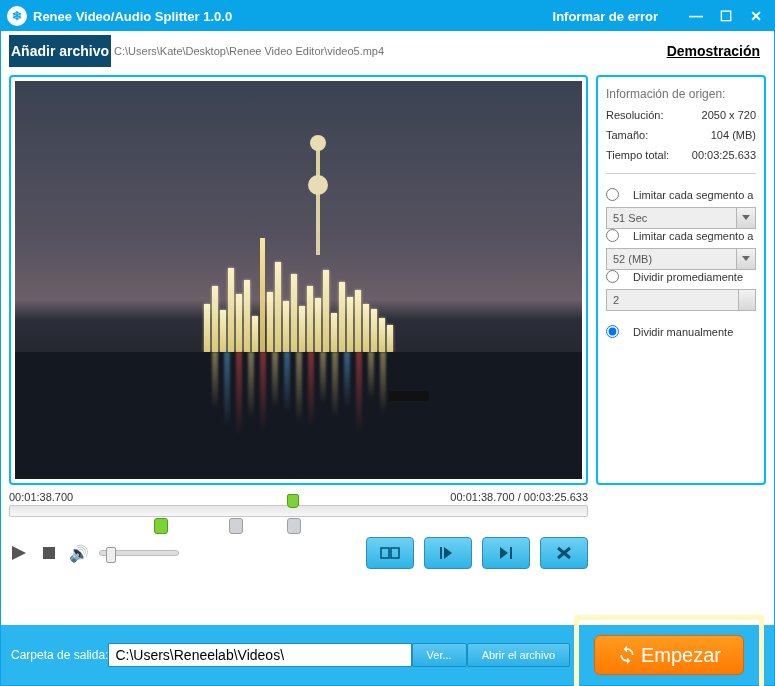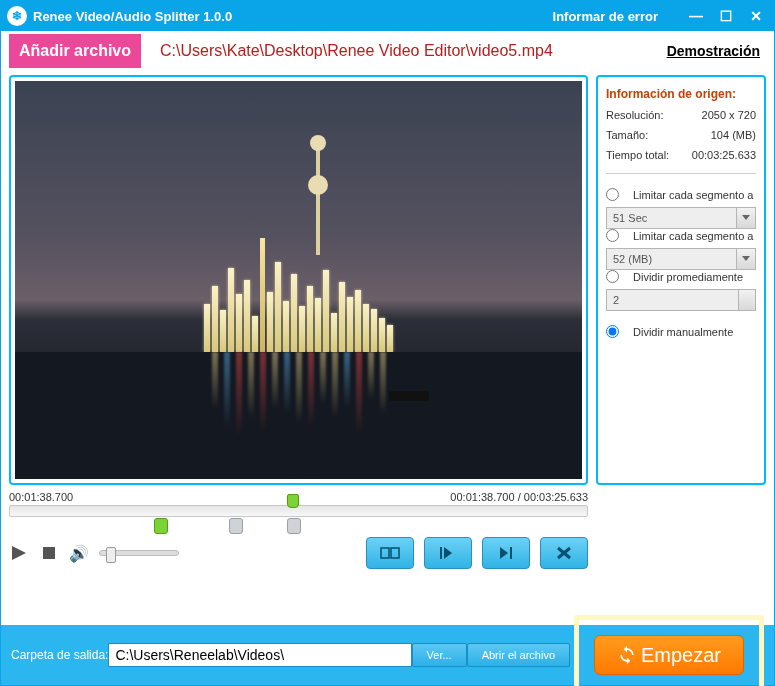--- a/index.html
+++ b/index.html
@@ -5,22 +5,22 @@
 *{box-sizing:border-box;margin:0;padding:0;font-family:"Segoe UI",Tahoma,sans-serif}
 body{background:#fff;width:775px;height:686px;overflow:hidden}
 .window{width:775px;height:686px;border:1px solid #0aa5e8;background:#0aa5e8;position:relative}
 .titlebar{height:30px;background:#0aa5e8;color:#fff;display:flex;align-items:center;padding:0 6px;font-size:13px;font-weight:bold}
 .titlebar .logo{width:20px;height:20px;background:#fff;border-radius:50%;margin-right:6px;display:flex;align-items:center;justify-content:center;color:#0aa5e8;font-size:12px}
 .titlebar .title{flex:1}
 .titlebar .report{margin-right:20px;font-weight:bold;cursor:pointer}
 .winbtn{width:24px;height:20px;margin-left:6px;display:flex;align-items:center;justify-content:center;cursor:pointer;font-size:14px;font-weight:bold}
 .client{background:#fff;margin:0;height:calc(100% - 30px);display:flex;flex-direction:column}
 .topbar{height:36px;display:flex;align-items:center;padding:4px 8px 0 8px;background:#fff}
-.addbtn{background:#ec4899;color:#fff;font-weight:bold;font-size:16px;padding:8px 10px;cursor:pointer;white-space:nowrap}
-.filepath{flex:1;padding:0 19px;font-size:16px;color:#b91c1c}
+.addbtn{background:#0c4a6e;color:#fff;font-weight:bold;font-size:14px;padding:8px 2px;cursor:pointer;white-space:nowrap}
+.filepath{flex:1;padding:0 3px;font-size:11px;color:#737373}
 .demo{font-size:14px;color:#000;text-decoration:underline;font-weight:bold;cursor:pointer;margin-right:6px}
 .mainrow{display:flex;padding:8px;gap:8px;flex:1;min-height:0}
 .leftcol{flex:1;display:flex;flex-direction:column;min-width:0}
 .preview{border:2px solid #00b9ff;border-radius:4px;background:#fff;padding:4px;height:410px;position:relative}
 .videobox{background:#000;width:100%;height:100%;position:relative;overflow:hidden}
 .sky{position:absolute;inset:0;background:linear-gradient(to bottom,#3a4252 0%,#56525f 40%,#6b5f68 55%,#2b2e38 60%,#0d0f15 100%)}
 .skyline{position:absolute;left:0;right:0;top:38%;height:30%;display:flex;align-items:flex-end;justify-content:center;gap:2px}
 .building{width:6px;background:linear-gradient(#faf2c8,#d9c879);box-shadow:0 0 3px rgba(255,240,180,.7)}
 .tower{width:5px;background:linear-gradient(#f9e59c,#ccb460)}
 .water{position:absolute;left:0;right:0;top:68%;bottom:0;background:#141820}
@@ -40,21 +40,21 @@
 .marker-gray{position:absolute;top:12px;width:14px;height:16px;background:#cfd3d7;border:1px solid #9aa0a5;border-radius:3px}
 
 .controls{display:flex;align-items:center;margin-top:20px;gap:10px}
 .pbtn{width:20px;height:20px;cursor:pointer;display:flex;align-items:center;justify-content:center;color:#555}
 .volbar{width:80px;height:6px;background:#ddd;border:1px solid #bbb;border-radius:3px;position:relative}
 .volbar::after{content:"";position:absolute;left:6px;top:-4px;width:8px;height:14px;background:#eee;border:1px solid #999;border-radius:2px}
 .spacer{flex:1}
 .toolbtn{width:48px;height:32px;border:1px solid #2a8fbc;border-radius:4px;background:linear-gradient(#6ed0f5,#2fb4e6);display:flex;align-items:center;justify-content:center;cursor:pointer;color:#04506f;font-weight:bold}
 
 .rightcol{width:170px;border:2px solid #00b9ff;border-radius:4px;padding:10px 8px;font-size:12px;color:#333;height:410px}
-.rightcol h4{font-size:12px;font-weight:bold;color:#c2410c;margin-bottom:8px}
+.rightcol h4{font-size:12px;font-weight:normal;color:#737373;margin-bottom:8px}
 .infogrid{display:grid;grid-template-columns:70px 1fr;gap:8px 4px;font-size:11px;margin-bottom:12px}
 .infogrid .v{text-align:right}
 .sep{border-top:1px solid #d0d0d0;margin:10px 0 14px}
 .opt{display:flex;align-items:center;gap:14px;font-size:11px;margin-bottom:6px}
 .opt input[type=radio]{margin:0}
 .combo{width:100%;height:22px;border:1px solid #b5b5b5;background:#eee;display:flex;align-items:center;padding:0 6px;font-size:11px;color:#555;position:relative}
 .combo::after{content:"";position:absolute;right:0;top:0;bottom:0;width:18px;background:linear-gradient(#f2f2f2,#d8d8d8);border-left:1px solid #b5b5b5}
 .combo .arrow{position:absolute;right:5px;top:7px;width:0;height:0;border-left:4px solid transparent;border-right:4px solid transparent;border-top:5px solid #666;z-index:1}
 .spin{width:100%;height:22px;border:1px solid #b5b5b5;background:#eee;display:flex;align-items:center;padding:0 6px;font-size:11px;color:#555;margin-bottom:14px;position:relative}
 .spin::after{content:"";position:absolute;right:0;top:0;bottom:0;width:16px;background:linear-gradient(#f2f2f2,#d8d8d8);border-left:1px solid #b5b5b5}

